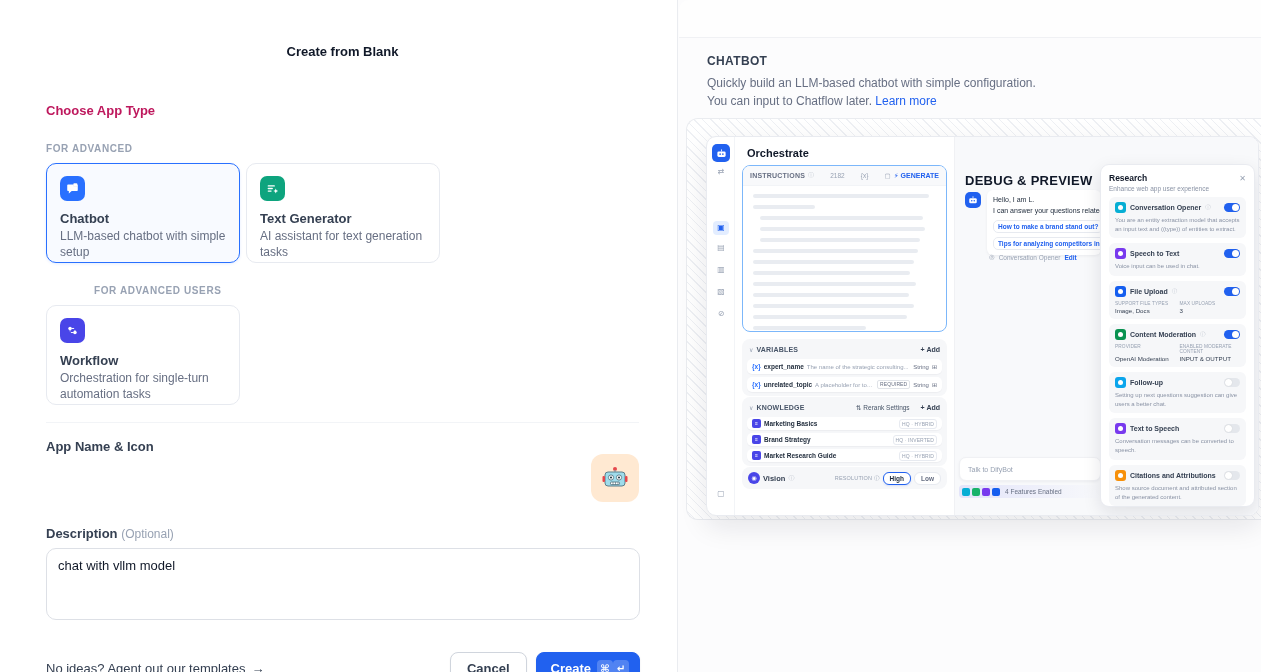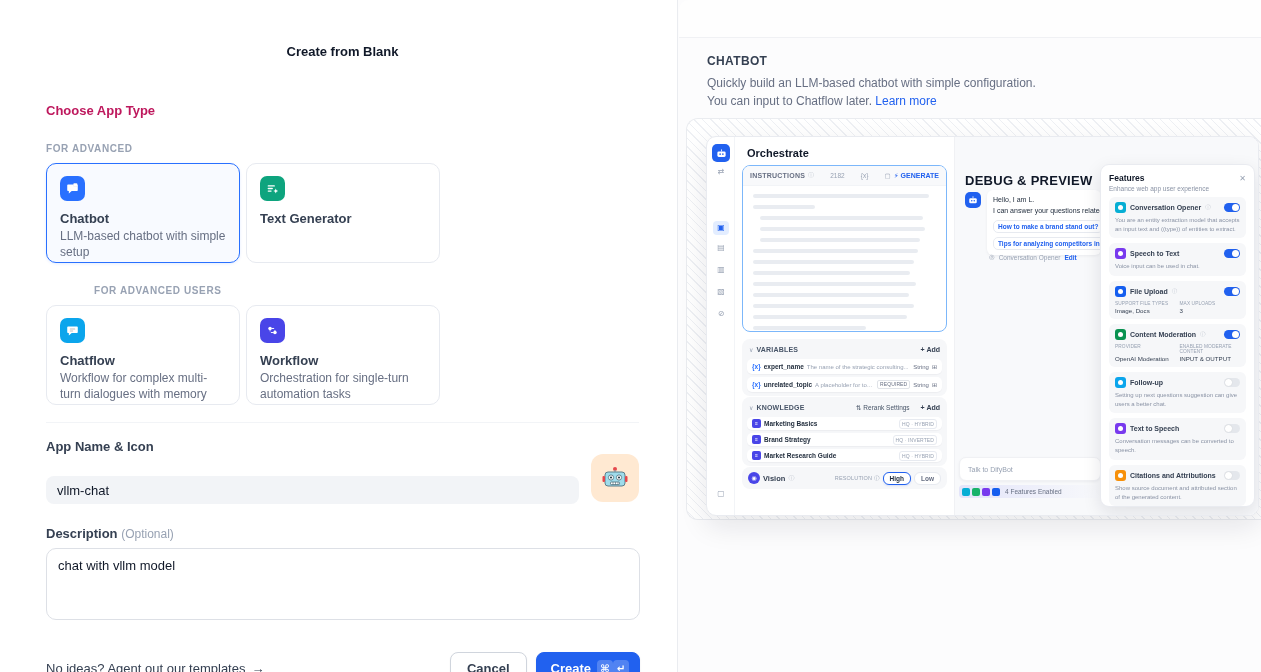--- a/index.html
+++ b/index.html
@@ -181,54 +181,43 @@
     <div class="type-card">
       <div class="type-icon" style="background-color: rgb(14, 164, 126);">
         <svg viewBox="0 0 16 16">
             <rect x="2" y="4" width="9" height="1.6" rx=".8" fill="#fff"></rect>
             <rect x="2" y="7.2" width="6.5" height="1.6" rx=".8" fill="#fff"></rect>
             <rect x="2" y="10.4" width="5" height="1.6" rx=".8" fill="#fff"></rect>
             <path d="M12 8l.9 2.1L15 11l-2.1.9L12 14l-.9-2.1L9 11l2.1-.9z" fill="#fff"></path>
           </svg>
       </div>
       <div class="type-name">Text Generator</div>
+      <div class="type-desc">AI assistant for text generation tasks</div>
     </div>
   </div>
 
   <div class="eyebrow second">FOR ADVANCED USERS</div>
   <div class="card-grid">
-    <div class="type-card">
-      <div class="type-icon" style="background-color: rgb(11, 165, 236);">
-        <svg viewBox="0 0 16 16">
-            <path d="M2.5 3h11a1 1 0 0 1 1 1v6a1 1 0 0 1-1 1H7l-3.5 3v-3h-1a1 1 0 0 1-1-1V4a1 1 0 0 1 1-1z" fill="#fff"></path>
-            <rect x="4.5" y="5.5" width="7" height="1.2" rx=".6" fill="rgba(0,0,0,.25)"></rect>
-            <rect x="4.5" y="8" width="4.5" height="1.2" rx=".6" fill="rgba(0,0,0,.25)"></rect>
-          </svg>
-      </div>
-      <div class="type-name">Chatflow</div>
-      <div class="type-desc">Workflow for complex multi-turn dialogues with memory</div>
-    </div>
     <div class="type-card">
       <div class="type-icon" style="background-color: rgb(73, 69, 232);">
         <svg viewBox="0 0 16 16">
             <circle cx="5" cy="5.5" r="2.2" fill="#fff"></circle>
             <circle cx="11" cy="10.5" r="2.2" fill="#fff"></circle>
             <path d="M7 5.5h3M11 7.5v1M5 7.7v1.3M6 10.5h3" stroke="#fff" stroke-width="1.2" fill="none"></path>
           </svg>
       </div>
       <div class="type-name">Workflow</div>
       <div class="type-desc">Orchestration for single-turn automation tasks</div>
     </div>
   </div>
 
   <div class="divider"></div>
 
   <div class="field-label">App Name &amp; Icon</div>
   <div class="name-row">
-    <input class="name-input" type="text" value="vllm-chat" style="">
     <div class="emoji-tile">
       <svg width="28" height="28" viewBox="0 0 28 28">
         <circle cx="14" cy="5" r="2" fill="#e5484d"></circle>
           <rect x="13.4" y="6" width="1.2" height="2" fill="#8da4ae"></rect>
         <rect x="4" y="8" width="20" height="14" rx="3" fill="#9fdceb" stroke="#5b7f8c" stroke-width="1"></rect>
         <rect x="1.5" y="12" width="2.5" height="6" rx="1" fill="#e5484d"></rect>
           <rect x="24" y="12" width="2.5" height="6" rx="1" fill="#e5484d"></rect>
         <circle cx="10" cy="13.5" r="2.6" fill="#fff" stroke="#4c6b77" stroke-width=".8"></circle>
           <circle cx="18" cy="13.5" r="2.6" fill="#fff" stroke="#4c6b77" stroke-width=".8"></circle>
         <circle cx="10" cy="13.5" r="1.1" fill="#28404a"></circle>
@@ -422,21 +411,21 @@
       <div class="m-abs m-featrow">
         <span class="m-fdot" style="background-color: rgb(6, 174, 212);"></span>
         <span class="m-fdot" style="background-color: rgb(23, 178, 106);"></span>
         <span class="m-fdot" style="background-color: rgb(120, 57, 238);"></span>
         <span class="m-fdot" style="background-color: rgb(21, 94, 239);"></span>
         <span class="m-featrow-label">4 Features Enabled</span>
       </div>
 
       <div class="m-abs m-features">
         <div class="mf-head">
-          <span class="mf-title">Features</span>
+          <span class="mf-title">Research</span>
           <span class="mf-close">✕</span>
         </div>
         <div class="mf-sub">Enhance web app user experience</div>
 
         <div class="fcard">
           <div class="fcard-row">
             <span class="f-ic" style="background-color: rgb(6, 174, 212);"></span>
             <span class="f-name">Conversation Opener</span>
             <span class="f-info">ⓘ</span>
             <span class="tgl on"></span>

